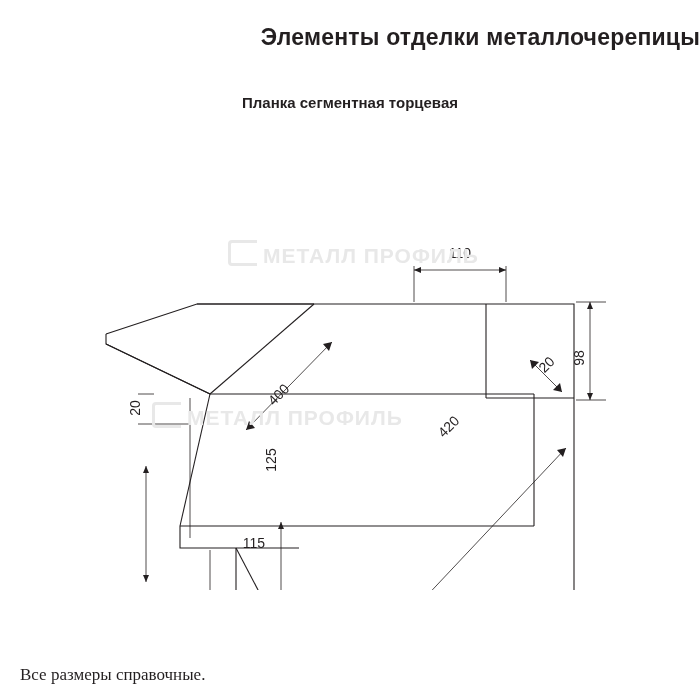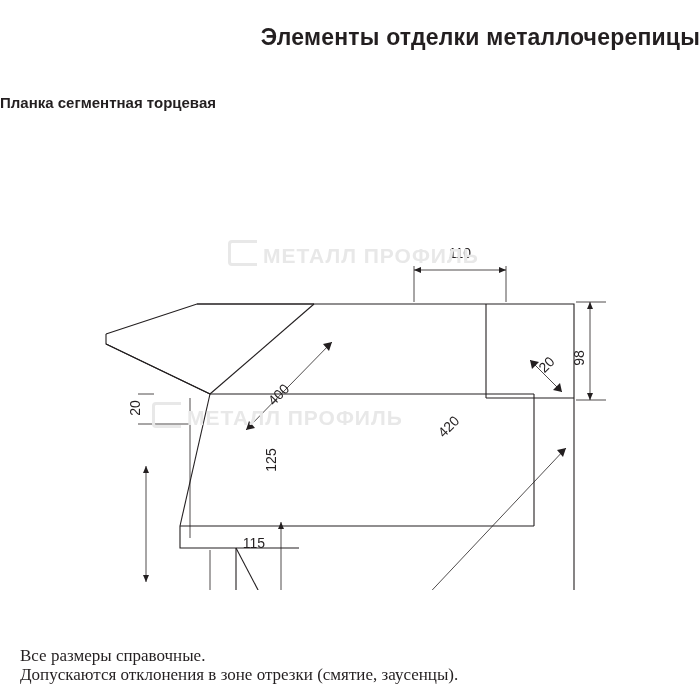--- a/index.html
+++ b/index.html
@@ -28,21 +28,21 @@
     text-align: right;
     font-size: 23px;
     font-weight: bold;
     letter-spacing: 0.2px;
   }
   .subtitle {
     position: absolute;
     top: 92px;
     left: 0;
     width: 700px;
-    text-align: left;
+    text-align: center;
     font-size: 15px;
     font-weight: bold;
     line-height: 22px;
   }
   .drawing {
     position: absolute;
     top: 130px;
     left: 14px;
     width: 700px;
     height: 460px;
@@ -183,16 +183,15 @@
 
   <div class="wm wm1">
     <span class="mark"></span><span>МЕТАЛЛ ПРОФИЛЬ</span>
   </div>
   <div class="wm wm2">
     <span class="mark"></span><span>МЕТАЛЛ ПРОФИЛЬ</span>
   </div>
 
   <div class="footnotes">
     <div>Все размеры справочные.</div>
-    <div>Допускаются отклонения в зоне отрезки (смятие, заусенцы).</div>
   </div>
 
 </div>
 
 </body></html>

